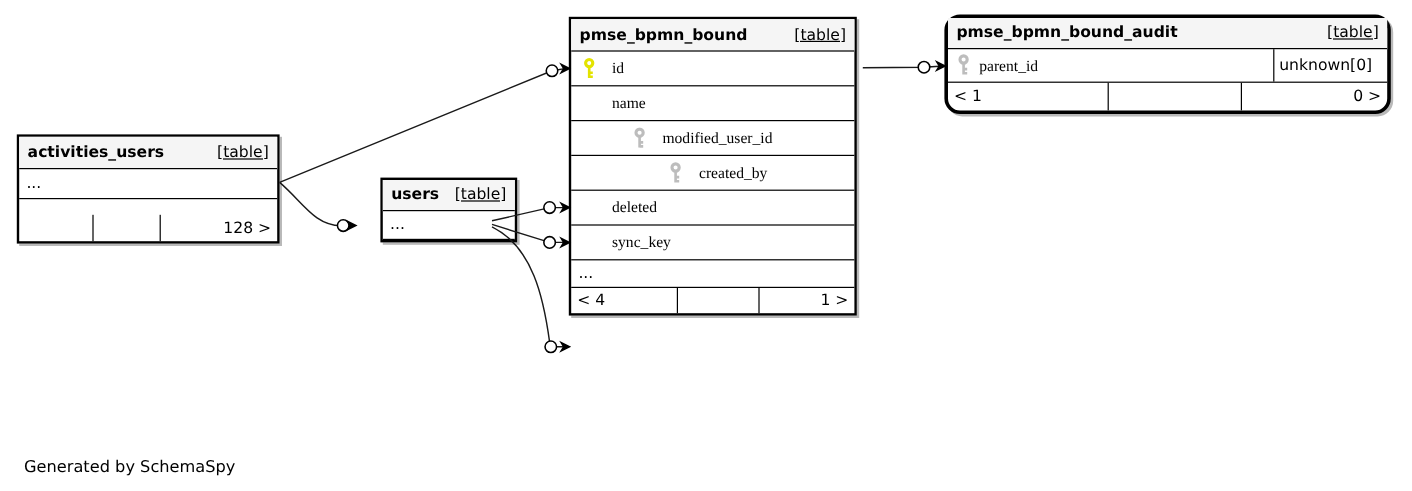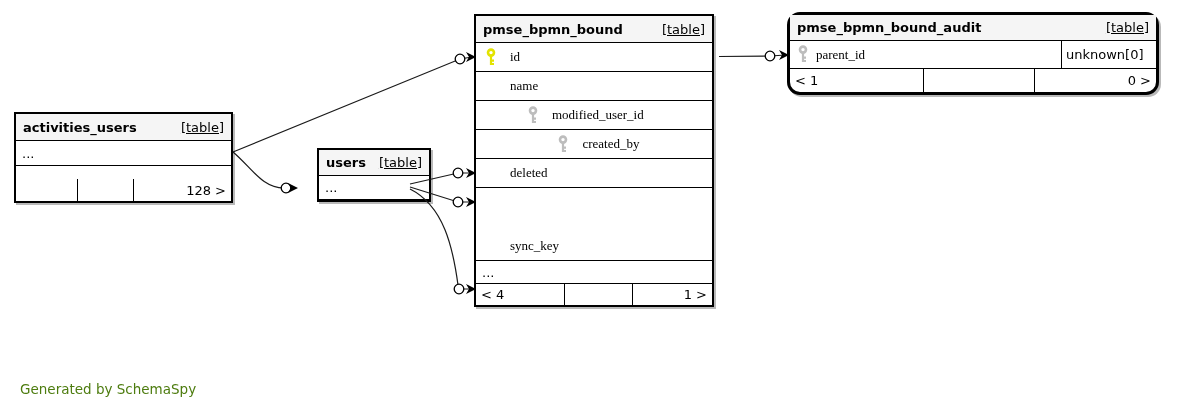--- a/index.html
+++ b/index.html
@@ -28,21 +28,21 @@
   .col-extra {
     border-left:1px solid #000; height:100%; display:flex; align-items:center;
     padding:0 4px; white-space:nowrap;
   }
   .t-ellipsis { display:flex; align-items:center; padding-left:6px; border-bottom:1px solid #000; }
   .t-stats { display:flex; }
   .t-stats .cell { display:flex; align-items:center; padding:0 5px; overflow:hidden; }
   .t-stats .cell.sep { border-right:1px solid #000; }
   .t-stats .cell.right { justify-content:flex-end; }
   .edges { position:absolute; left:0; top:0; pointer-events:none; }
-  .footnote { position:absolute; left:20px; top:381px; font-size:13.5px; color:#4d7c0f; }
+  .footnote { position:absolute; left:20px; top:381px; font-size:13.5px; color:#000000; }
   .keysvg { display:block; }
 </style>
 </head>
 <body>
 
 <div class="canvas">
 
   <div class="db-table" style="left:14px; top:112px; width:219px;">
     <div class="t-header" style="height:27px;">
       <span class="t-name">activities_users</span>
@@ -98,21 +98,21 @@
           <circle cx="6" cy="4.6" r="3" fill="none" stroke="#bdbdbd" stroke-width="2.6"></circle>
           <path d="M6 7.6 L6 17 M6 12.6 h3 M6 16 h3" fill="none" stroke="#bdbdbd" stroke-width="2.2"></path>
         </svg>
       </span>
       <span class="col-name">created_by</span>
     </div>
     <div class="col-row" style="height:29px;">
       <span class="key-slot"></span>
       <span class="col-name">deleted</span>
     </div>
-    <div class="col-row" style="height:29px;margin-top:44px;">
+    <div class="col-row" style="height:29px;">
       <span class="key-slot"></span>
       <span class="col-name">sync_key</span>
     </div>
 
     <div class="t-ellipsis" style="height:23px;">...</div>
     <div class="t-stats" style="height:21px;">
       <span class="cell sep" style="width:37.5%;">&lt; 4</span>
       <span class="cell sep" style="width:29%;"></span>
       <span class="cell right" style="width:33.5%;">1 &gt;</span>
     </div>

